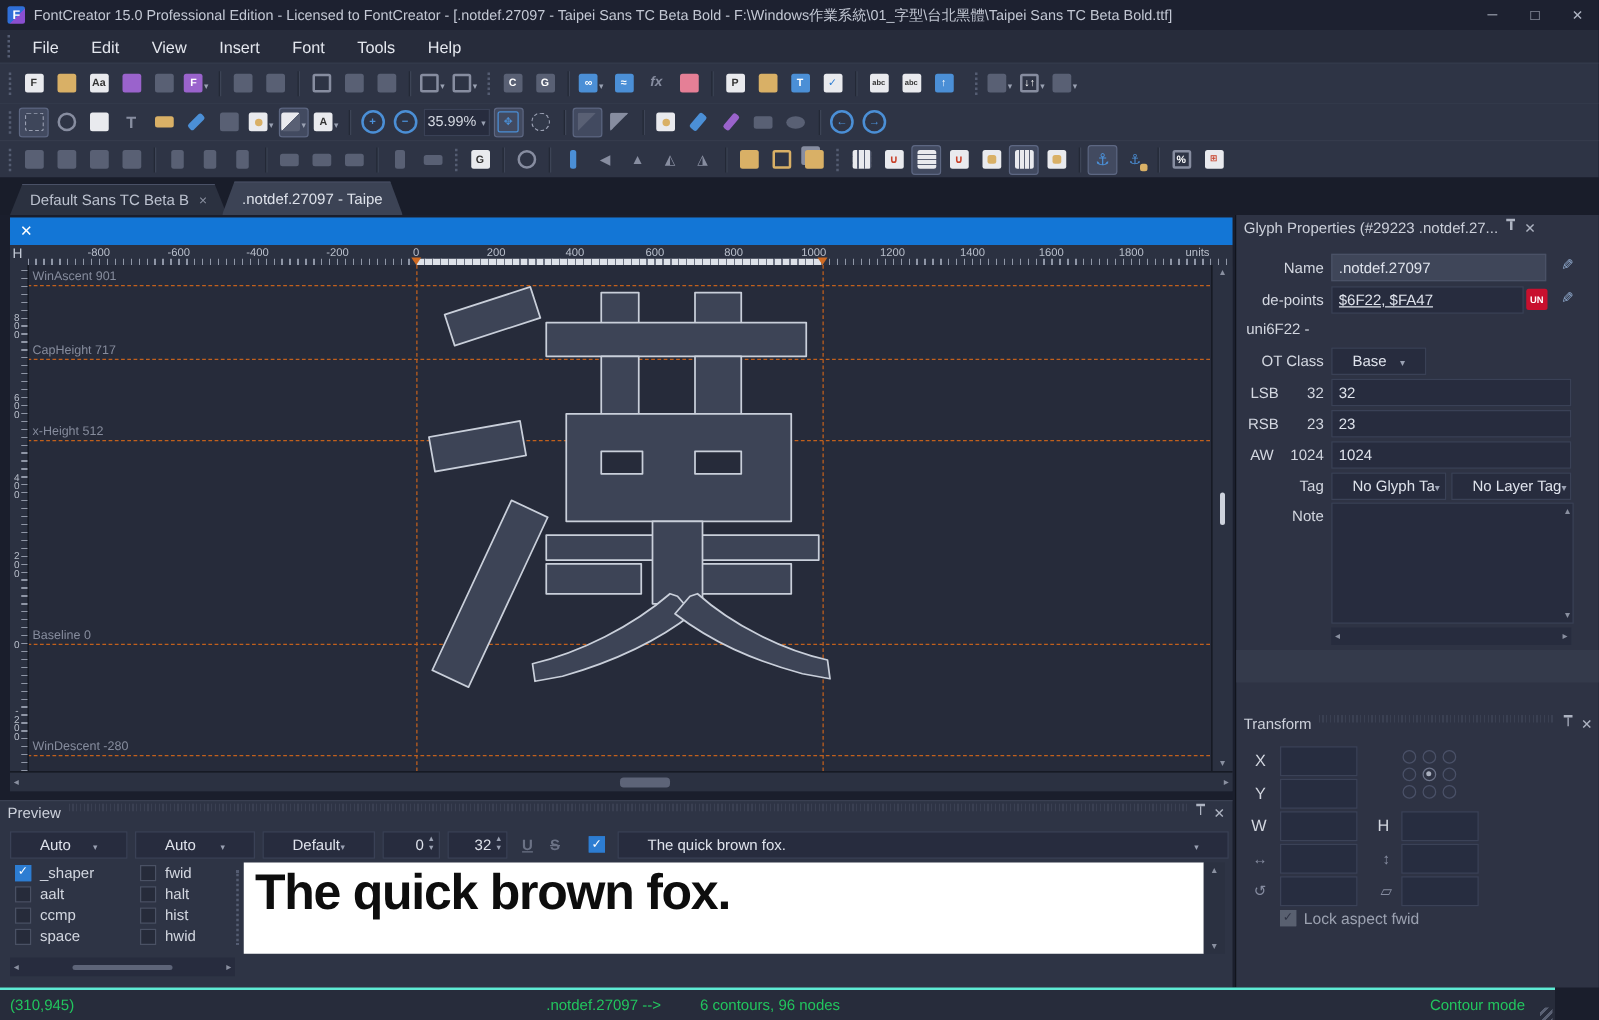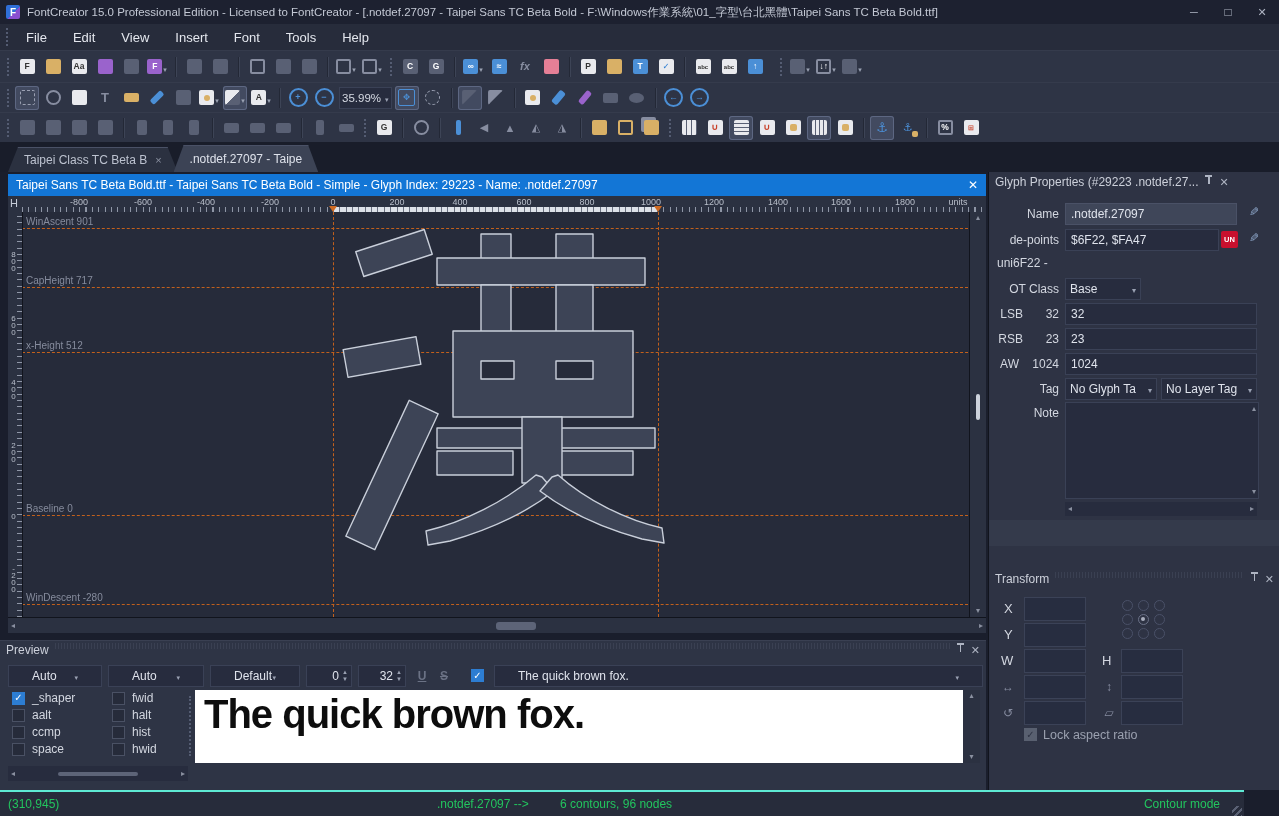--- a/index.html
+++ b/index.html
@@ -84,21 +84,21 @@
   .pin-icon::after{content:"";position:absolute;left:4px;top:2px;width:1.5px;height:7px;background:#aeb4c2}
   .phead .close-icon::before{color:#aeb4c2;font-size:11px}
   .prow-label{position:absolute;width:70px;text-align:right;color:#d3d7e0}
   .pinput{position:absolute;height:22px;background:#272c3e;border:1px solid #3a4156;color:#dfe3ec;font-size:12px;
           padding:0 5px;box-sizing:border-box;font-family:"Liberation Sans","DejaVu Sans",sans-serif}
   .pinput.lit{background:#3f4659;border-color:#4a5166}
   .wand::before{content:"✎";color:#8fa9cc;font-size:12px;display:inline-block;transform:scaleX(-1)}
   .unbadge{position:absolute;width:17px;height:17px;background:#c8102e;color:#fff;font-size:7.5px;font-weight:bold;
            display:flex;align-items:center;justify-content:center;border-radius:2px}
   .ddl{position:absolute;height:22px;background:#272c3e;border:1px solid #3a4156;color:#dfe3ec;display:flex;
-       align-items:center;justify-content:space-between;padding:0 4px;box-sizing:border-box;font-size:12px;overflow:hidden;white-space:nowrap}
+       align-items:center;justify-content:space-between;padding:0 16px;box-sizing:border-box;font-size:12px;overflow:hidden;white-space:nowrap}
   .ddl .caret::before{font-size:8px}
   .noteta{position:absolute;background:#272c3e;border:1px solid #3a4156}
   .band{position:absolute;left:0;width:100%;height:26px;background:#343a4b}
   
   .tlabel{position:absolute;color:#d3d7e0;font-size:13px}
   .tinput{position:absolute;width:62px;height:24px;background:#272d40;border:1px solid #3b4257;box-sizing:border-box}
   .ticon{position:absolute;color:#868ca0;font-size:12px;width:16px;text-align:center}
   .gridc{position:absolute;display:grid;grid-template-columns:repeat(3,13px);grid-gap:3px}
   .gc{width:11px;height:11px;border:1.5px solid #4a5168;border-radius:50%;box-sizing:border-box}
   .gc.sel{border-color:#6b7288;position:relative}
@@ -479,31 +479,30 @@
     </span>
   <span class="btn">
       <span class="chip white">
         <span style="color:#c8412a;font-size:7px">⊞</span>
       </span>
     </span>
 </div>
 
 <div class="abs tabbar">
   <span class="tab">
-    <span>Taipei Class TC Beta B</span>
+    <span>Default Sans TC Beta B</span>
     <span class="tabx"></span>
   </span>
   <span class="tab active">
     <span>.notdef.27097 - Taipe</span>
   </span>
 </div>
 
 <div class="abs editor">
   <div class="caption">
-    <span>Taipei Sans TC Beta Bold.ttf - Taipei Sans TC Beta Bold - Simple - Glyph Index: 29223 - Name: .notdef.27097</span>
     <span class="close-icon"></span>
   </div>
 
   <div class="hruler">
     <span class="hcorner">H</span>
     <div class="tickband"></div>
     <div class="rstrip"></div>
     <span class="rnum" style="left:71px">-800</span>
     <span class="rnum" style="left:135px">-600</span>
     <span class="rnum" style="left:198px">-400</span>
@@ -589,21 +588,21 @@
     <span class="ttl">Glyph Properties (#29223 .notdef.27...</span>
     <span class="pin-icon"></span>
     <span class="close-icon"></span>
   </div>
 
   <span class="prow-label" style="top:35px">Name</span>
   <input class="pinput lit" style="left: 76px; top: 31px; width: 172px;" value=".notdef.27097">
   <span class="wand" style="position:absolute;left:260px;top:33px"></span>
 
   <span class="prow-label" style="top:61px">de-points</span>
-  <input class="pinput" style="left: 76px; top: 57px; width: 154px;" value="$6F22, $FA47">
+  <input class="pinput" style="left: 76px; top: 57px; width: 154px; text-decoration: underline;" value="$6F22, $FA47">
   <span class="unbadge" style="left:232px;top:59px">UN</span>
   <span class="wand" style="position:absolute;left:260px;top:59px"></span>
 
   <span style="position:absolute;left:8px;top:84px;color:#d3d7e0">uni6F22 -</span>
 
   <span class="prow-label" style="top:110px">OT Class</span>
   <div class="ddl" style="left:76px;top:106px;width:76px">
     <span>Base</span>
     <span class="caret"></span>
   </div>
@@ -672,21 +671,21 @@
   <span class="ticon" style="left:11px;top:508px">↔</span>
   <div class="tinput" style="left:35px;top:503px"></div>
   <span class="ticon" style="left:112px;top:508px">↕</span>
   <div class="tinput" style="left:132px;top:503px"></div>
   <span class="ticon" style="left:11px;top:534px">↺</span>
   <div class="tinput" style="left:35px;top:529px"></div>
   <span class="ticon" style="left:112px;top:534px">▱</span>
   <div class="tinput" style="left:132px;top:529px"></div>
 
   <span class="cbx graycheck" style="position:absolute;left:35px;top:556px"></span>
-  <span style="position:absolute;left:54px;top:556px;color:#9ba1b0;font-size:12.5px">Lock aspect ratio</span>
+  <span style="position:absolute;left:54px;top:556px;color:#9ba1b0;font-size:12.5px">Lock aspect fwid</span>
 </div>
 
 <div class="abs preview">
   <div class="phead" style="top:2px">
     <span class="ttl">Preview</span>
     <span class="dots"></span>
     <span class="pin-icon"></span>
     <span class="close-icon"></span>
   </div>
 

